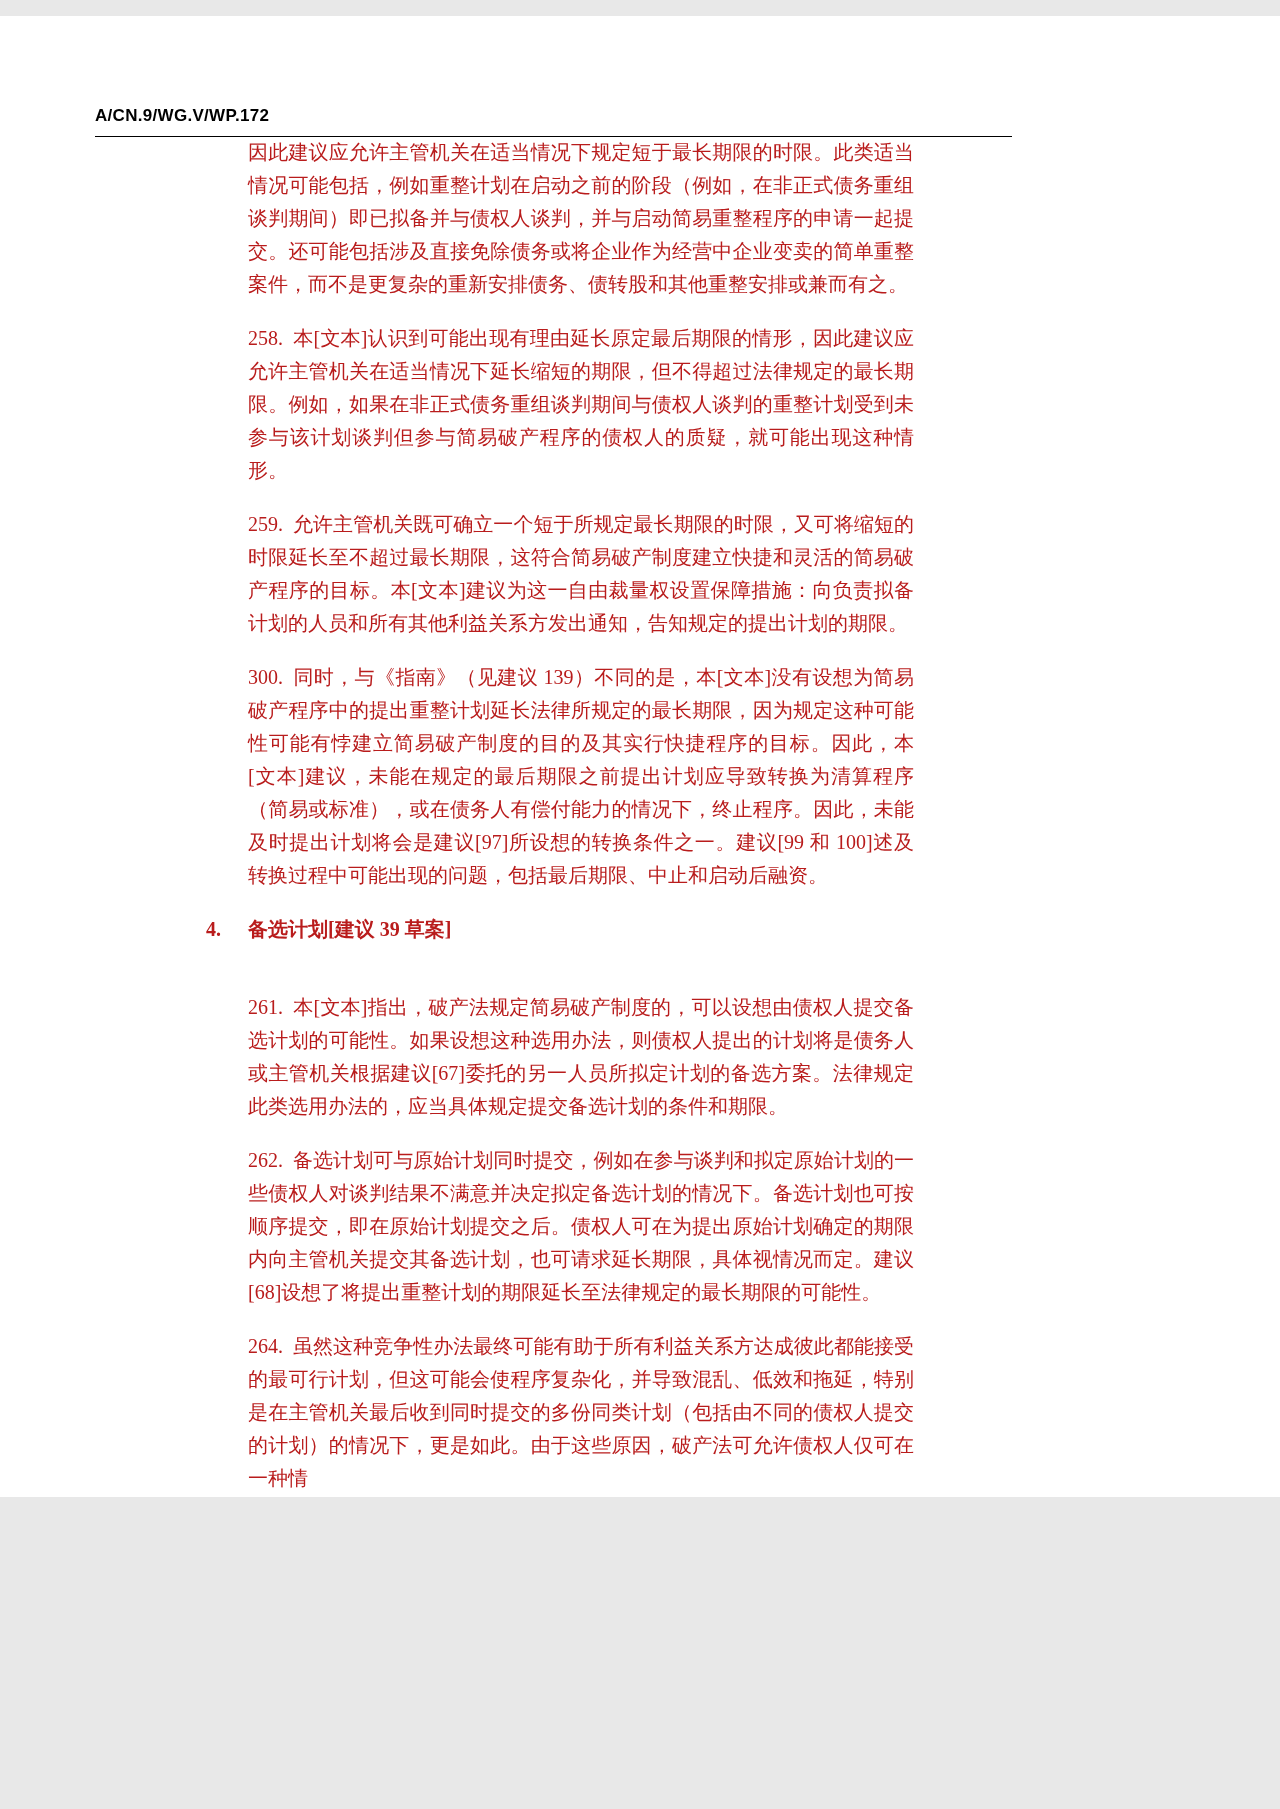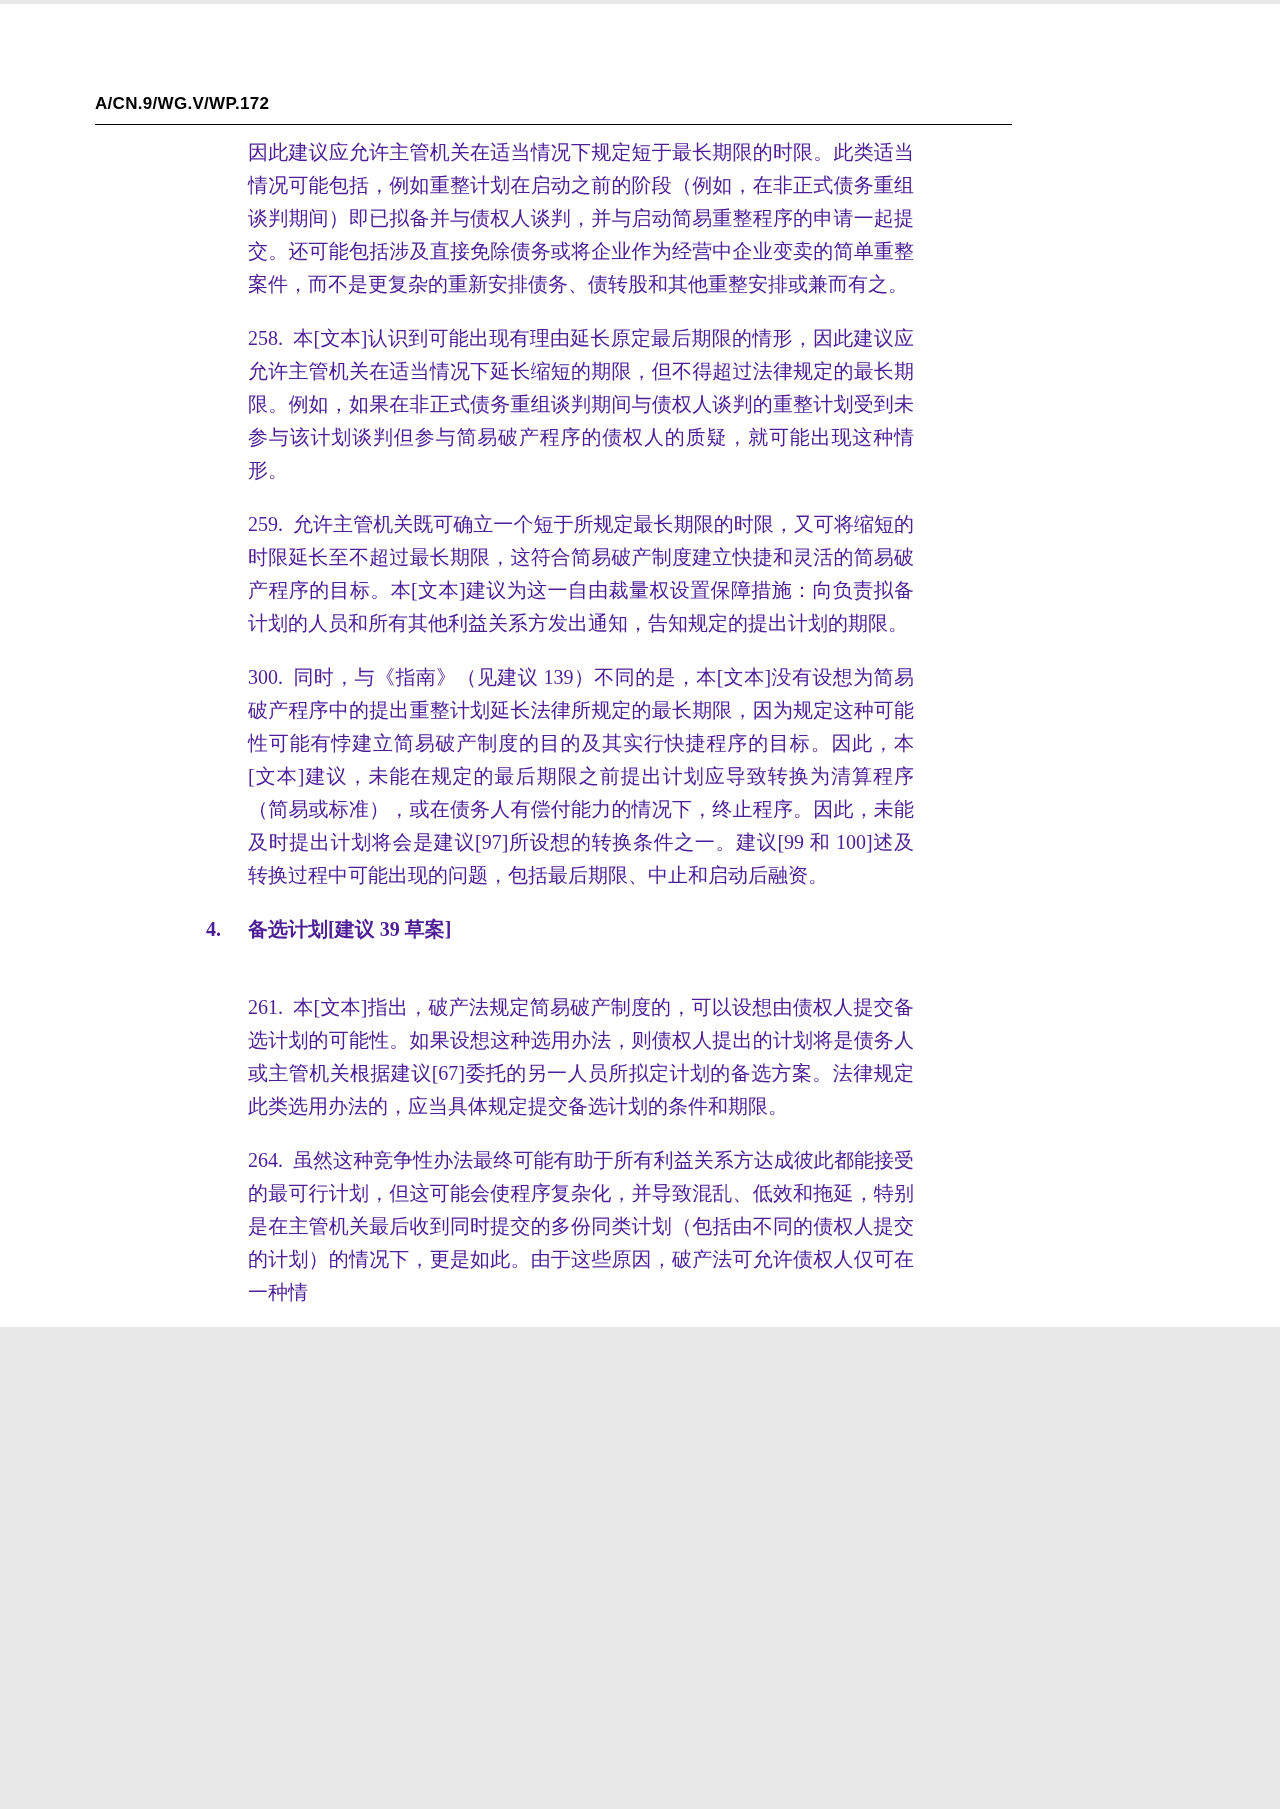--- a/index.html
+++ b/index.html
@@ -1,20 +1,20 @@
 <!DOCTYPE html>
 <html><head>
 <meta charset="utf-8">
 <style>
   html, body { margin: 0; padding: 0; background: #e8e8e8; }
   .page {
     position: relative;
     width: 1280px;
-    height: 1323px;
-    margin: 4px auto;
+    height: 1481px;
+    margin: 16px auto;
     background: #ffffff;
     color: #000000;
     overflow: hidden;
   }
   .doc-header {
     position: absolute;
     top: 90px;
     left: 95px;
     font-family: "Liberation Sans", sans-serif;
     font-weight: 700;
@@ -25,28 +25,28 @@
   .header-rule {
     position: absolute;
     top: 120px;
     left: 95px;
     width: 917px;
     height: 1px;
     background: #000;
   }
   .body-col {
     position: absolute;
-    top: 132px;
+    top: 120px;
     left: 248px;
     width: 666px;
     font-family: "Liberation Serif", "DejaVu Serif", serif;
     font-size: 20px;
     line-height: 33px;
     text-align: justify;
-    color: #4c1d95;
+    color: #b91c1c;
   }
   .para { margin: 0 0 21px 0; }
   .pnum { margin-right: 10px; }
   .pnum:empty { display: none; margin: 0; }
   .heading {
     margin: 0 0 45px -42px;
     font-weight: 700;
     text-align: left;
   }
   .heading .hnum {
@@ -101,20 +101,23 @@
     </div>
 
     <div class="heading">
       <span class="hnum">4.</span><span>备选计划[建议 39 草案]</span>
     </div>
 
     <div class="para">
       <span class="pnum">261.</span><span>本[文本]指出，破产法规定简易破产制度的，可以设想由债权人提交备选计划的可能性。如果设想这种选用办法，则债权人提出的计划将是债务人或主管机关根据建议[67]委托的另一人员所拟定计划的备选方案。法律规定此类选用办法的，应当具体规定提交备选计划的条件和期限。</span>
     </div>
 
+    <div class="para">
+      <span class="pnum">262.</span><span>备选计划可与原始计划同时提交，例如在参与谈判和拟定原始计划的一些债权人对谈判结果不满意并决定拟定备选计划的情况下。备选计划也可按顺序提交，即在原始计划提交之后。债权人可在为提出原始计划确定的期限内向主管机关提交其备选计划，也可请求延长期限，具体视情况而定。建议[68]设想了将提出重整计划的期限延长至法律规定的最长期限的可能性。</span>
+    </div>
 
 
     <div class="para">
       <span class="pnum">264.</span><span>虽然这种竞争性办法最终可能有助于所有利益关系方达成彼此都能接受的最可行计划，但这可能会使程序复杂化，并导致混乱、低效和拖延，特别是在主管机关最后收到同时提交的多份同类计划（包括由不同的债权人提交的计划）的情况下，更是如此。由于这些原因，破产法可允许债权人仅可在一种情</span>
     </div>
 
   </div>
 
   <div class="doc-footer">
     <span class="footer-page">66/74</span>

